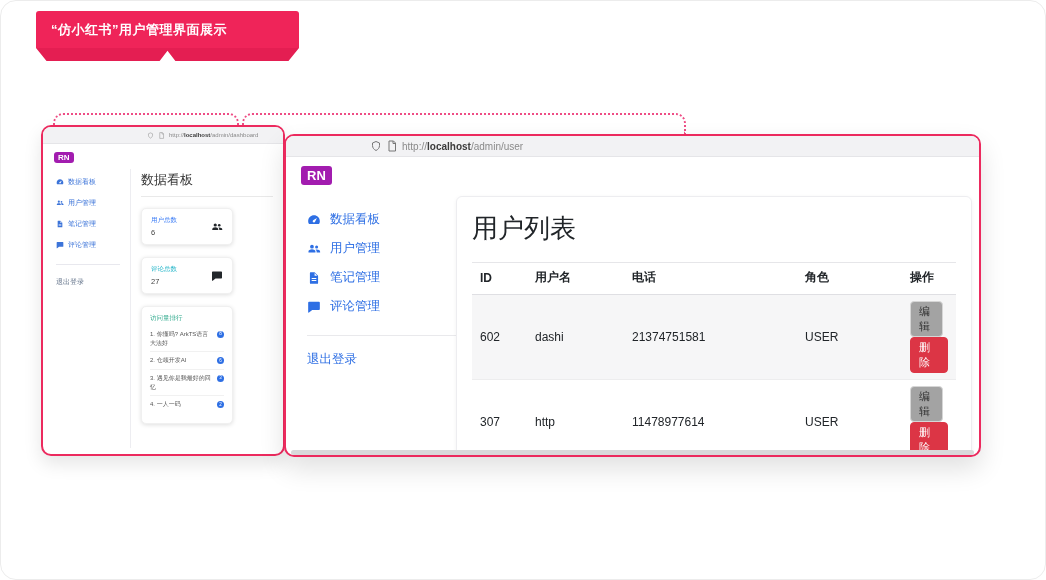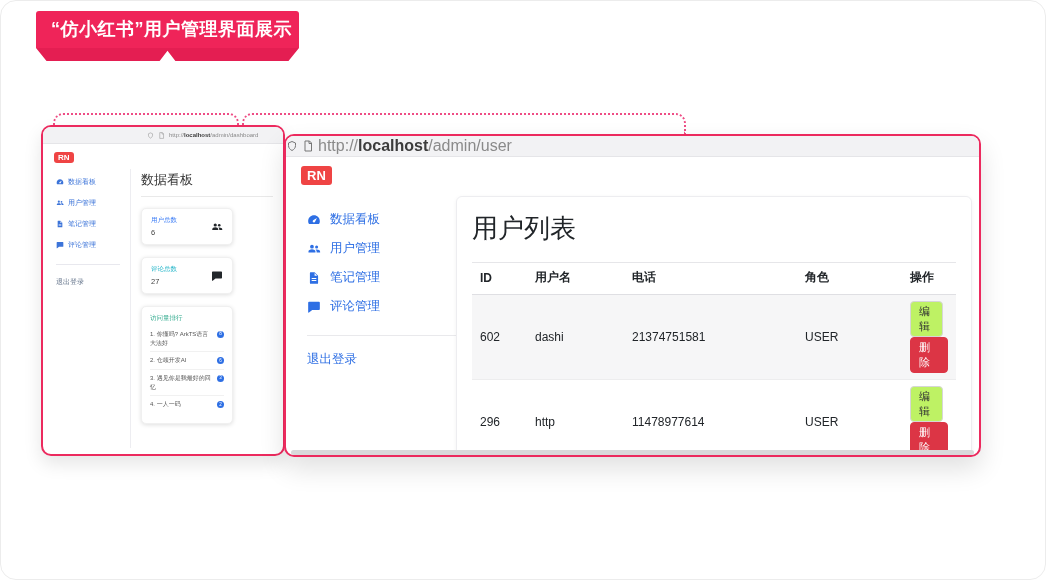--- a/index.html
+++ b/index.html
@@ -3,39 +3,39 @@
 <meta charset="utf-8">
 <style>
   * { margin:0; padding:0; box-sizing:border-box; }
   html,body { background:#fff; }
   body { font-family:"Liberation Sans","DejaVu Sans",sans-serif; }
   .canvas { position:relative; width:1046px; height:580px; background:#fff;
             border:1px solid #ececec; border-radius:16px; overflow:hidden; }
 
   
   .ribbon { position:absolute; left:35px; top:10px; width:263px; z-index:5; }
-  .ribbon-main { background:#ef2459; color:#fff; font-size:18px; font-weight:bold;
+  .ribbon-main { background:#ef2459; color:#fff; font-size:13px; font-weight:bold;
                  letter-spacing:.5px; line-height:37px; height:37px; padding:0 15px;
                  border-radius:3px 3px 0 0; white-space:nowrap; }
   .ribbon-tail { height:13px; background:#e41e52;
                  clip-path:polygon(0 0,100% 0,96% 100%,53% 100%,50% 22%,47% 100%,4% 100%); }
 
   
   .dotted { position:absolute; border:2px dotted #ee4d85; border-bottom:none;
             border-radius:10px 10px 0 0; z-index:0; }
   .dotted-a { left:52px;  top:112px; width:186px; height:21px; }
   .dotted-b { left:241px; top:112px; width:444px; height:21px; }
 
   
   .window { position:absolute; background:#fff; border:2px solid #ec2a5e;
             border-radius:10px; overflow:hidden; }
   .urlbar { background:#f2f2f4; border-bottom:1px solid #e5e5e8; display:flex;
             align-items:center; color:#8a8a8a; }
   .urlbar b { color:#3c3c3c; }
-  .logo-badge { display:inline-block; background:#ef4444; color:#fff; font-weight:bold;
+  .logo-badge { display:inline-block; background:#a21caf; color:#fff; font-weight:bold;
                 border-radius:3px; }
   .icon { display:inline-flex; }
   .icon svg { width:100%; height:100%; }
 
   
   .back-window { left:40px; top:124px; width:244px; height:331px; z-index:1;
                  box-shadow:0 8px 18px rgba(0,0,0,.10); }
   .back-window .urlbar { height:17px; padding-left:104px; gap:4px; font-size:6px; }
   .back-window .urlbar .icon { width:7px; height:7px; color:#999; }
   .back-window .logo-badge { margin:8px 0 0 11px; font-size:8px; padding:1px 4px; }
@@ -62,40 +62,40 @@
                font-size:6px; color:#555; line-height:1.45; padding:4px 0;
                border-top:1px solid #f1f1f1; }
   .rank-item:first-of-type { border-top:none; }
   .rank-badge { flex:none; min-width:7px; height:7px; border-radius:4px; background:#2e6fe4;
                 color:#fff; font-size:4.5px; display:flex; align-items:center;
                 justify-content:center; margin-top:1px; }
 
   
   .front-window { left:283px; top:133px; width:697px; height:323px; z-index:2;
                   box-shadow:0 12px 26px rgba(0,0,0,.12); }
-  .front-window .urlbar { height:21px; gap:4px; font-size:16px; }
+  .front-window .urlbar { height:21px; padding-left:84px; gap:4px; font-size:10px; }
   .front-window .urlbar .icon { width:12px; height:12px; color:#777; }
   .front-window .logo-badge { margin:9px 0 0 15px; font-size:13px; padding:2px 6px; }
   .fw-body { display:flex; align-items:flex-start; margin-top:4px; }
   .fw-sidebar { width:170px; padding:22px 0 0 21px; }
   .fw-item { display:flex; align-items:center; gap:9px; color:#2e6fe4; font-size:12.5px;
              margin-bottom:12px; white-space:nowrap; }
   .fw-item .icon { width:14px; height:14px; }
   .fw-divider { border-top:1px solid #e9e9ec; margin:20px 0 0 0; }
   .fw-logout { margin-top:15px; font-size:12.5px; color:#2e6fe4; }
   .content-card { flex:1; margin:7px 7px 0 0; background:#fff; border:1px solid #ededf0;
                   border-radius:6px; box-shadow:0 1px 4px rgba(0,0,0,.05);
                   padding:14px 15px 12px; height:264px; }
   .page-title { font-size:26px; color:#212529; font-weight:400; margin-bottom:16px; }
   table.user-table { width:100%; border-collapse:collapse; font-size:12px; color:#212529; }
   .user-table th { text-align:left; font-weight:bold; padding:6px 8px 8px;
                    border-top:1px solid #e6e6e9; border-bottom:1px solid #dfdfe3; }
   .user-table td { padding:6px 8px; border-bottom:1px solid #ededee; }
   .user-table tbody tr:nth-child(odd) { background:#f6f6f7; }
-  .btn-edit { display:inline-block; font-size:11px; color:#333; background:#bef264;
+  .btn-edit { display:inline-block; font-size:11px; color:#333; background:#a3a3a3;
               border:1px solid #d6d6d6; border-radius:4px; padding:2px 8px;
               margin-right:5px; cursor:pointer; }
   .btn-delete { display:inline-block; font-size:11px; color:#fff; background:#dc3545;
                 border:1px solid #dc3545; border-radius:4px; padding:2px 8px; cursor:pointer; }
   .scrollbar-bar { position:absolute; bottom:0; left:5px; right:5px; height:5px;
                    background:#d9d9db; border-radius:3px; }
 </style>
 </head>
 <body>
 
@@ -293,21 +293,21 @@
           </thead>
           <tbody id="user-rows">
               <tr>
                 <td>602</td>
                 <td>dashi</td>
                 <td>21374751581</td>
                 <td>USER</td>
                 <td><span class="btn-edit">编辑</span><span class="btn-delete">删除</span></td>
               </tr>
               <tr>
-                <td>296</td>
+                <td>307</td>
                 <td>http</td>
                 <td>11478977614</td>
                 <td>USER</td>
                 <td><span class="btn-edit">编辑</span><span class="btn-delete">删除</span></td>
               </tr>
             </tbody>
         </table>
 
       </div>
     </div>

